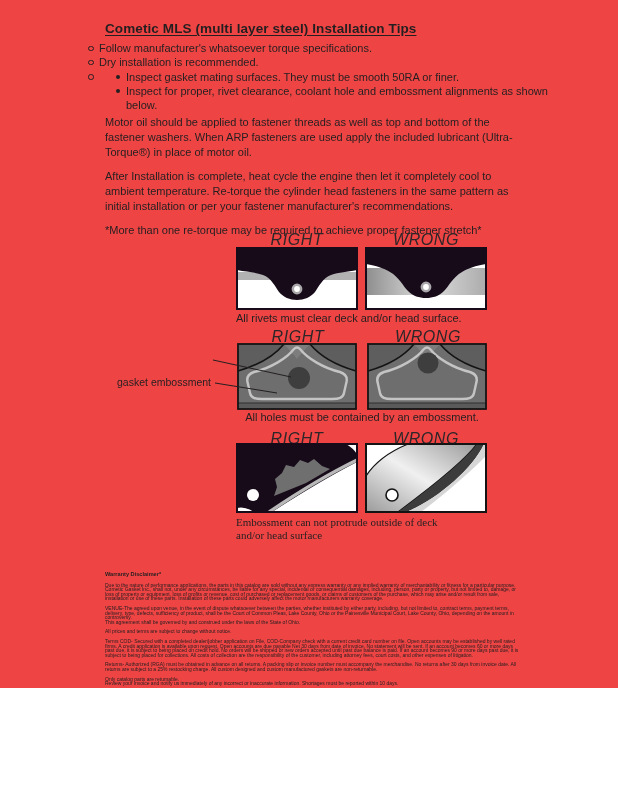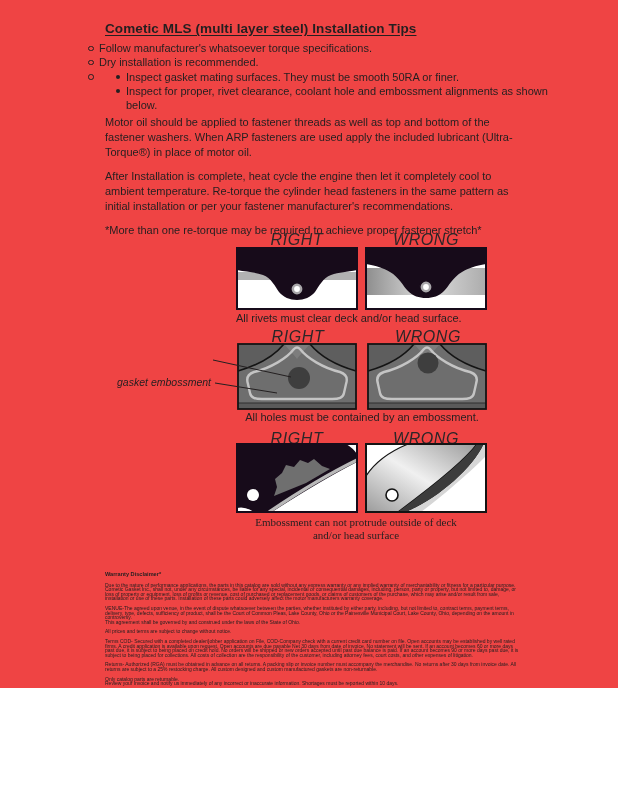--- a/index.html
+++ b/index.html
@@ -16,21 +16,21 @@
   .b.sub{margin-left:27px;}
   .b .dot{position:absolute;left:1px;top:5px;width:4px;height:4px;background:#231f20;border-radius:50%;}
 
   .diesel{position:absolute;left:105px;top:115px;width:414px;font-size:11px;line-height:15px;}
   .diesel .dh{font-size:12.5px;font-weight:bold;margin:0 0 6px 0;}
   .diesel p{margin:0 0 9px 0;}
 
   .flabel{position:absolute;width:122px;text-align:center;font-size:16px;letter-spacing:.6px;
           color:#2c2628;font-style:italic;}
   .figsvg{position:absolute;display:block;}
-  .fcap{position:absolute;font-size:11px;line-height:12.5px;white-space:pre-line;text-align:center;}
+  .fcap{position:absolute;font-size:11px;line-height:12.5px;white-space:pre-line;}
   .fcap.center{text-align:center;}
   .ann{position:absolute;width:111px;text-align:right;font-size:10.5px;line-height:11px;
        white-space:pre-line;}
   .overlay{position:absolute;left:0;top:0;pointer-events:none;}
 
   .disc{position:absolute;left:105px;top:572px;width:414px;font-size:5px;line-height:4.6px;}
   .disc .disc-h{font-size:5.6px;font-weight:bold;margin:0 0 6px 0;}
   .disc p{margin:0 0 5px 0;white-space:pre-line;}
 
   .footer-code{position:absolute;left:390px;top:759px;font-size:11.5px;color:#372f31;
@@ -99,21 +99,21 @@
     <circle cx="61" cy="40" r="6.2" fill="#a9a7aa" stroke="#170b1a" stroke-width="1.6"></circle>
     <circle cx="61" cy="40" r="2.9" fill="#ffffff"></circle>
     <rect x="1" y="1" width="120" height="61" fill="none" stroke="#170b1a" stroke-width="2"></rect>
   </svg>
 
   <div class="fcap" style="left:236px;top:312px;">All rivets must clear deck and/or head surface.</div>
 
   <div class="flabel" style="left:237px;top:328px;">RIGHT</div>
   <div class="flabel" style="left:367px;top:328px;">WRONG</div>
 
-  <div class="ann" style="left:100px;top:377px;font-style:italic;">gasket embossment</div>
+  <div class="ann" style="left:100px;top:377px;">gasket embossment</div>
 
   <svg class="figsvg" style="left:237px;top:343px;" width="120" height="67" viewBox="0 0 120 67" role="img">
     <rect x="1" y="1" width="118" height="65" fill="#6e6e6e"></rect>
     <path d="M1,1 H47 C38,12 22,22 1,28 Z" fill="#5e5e5e"></path>
     <path d="M73,1 H119 V28 C98,22 82,12 73,1 Z" fill="#5e5e5e"></path>
     <path d="M47,1 H73 C66,9 62,13 60,16 C58,13 54,9 47,1 Z" fill="#7d7d7d"></path>
     <path d="M47,1 C38,12 22,22 1,28" stroke="#141414" stroke-width="1.6" fill="none"></path>
     <path d="M73,1 C82,12 98,22 119,28" stroke="#141414" stroke-width="1.6" fill="none"></path>
     <path d="M57,6 C50,15 34,25 17,29 C11,31 9,35 11,41 L13,50 C14,55 18,56 25,56 L95,56
              C102,56 106,55 107,50 L109,41 C111,35 109,31 103,29 C86,25 70,15 63,6

